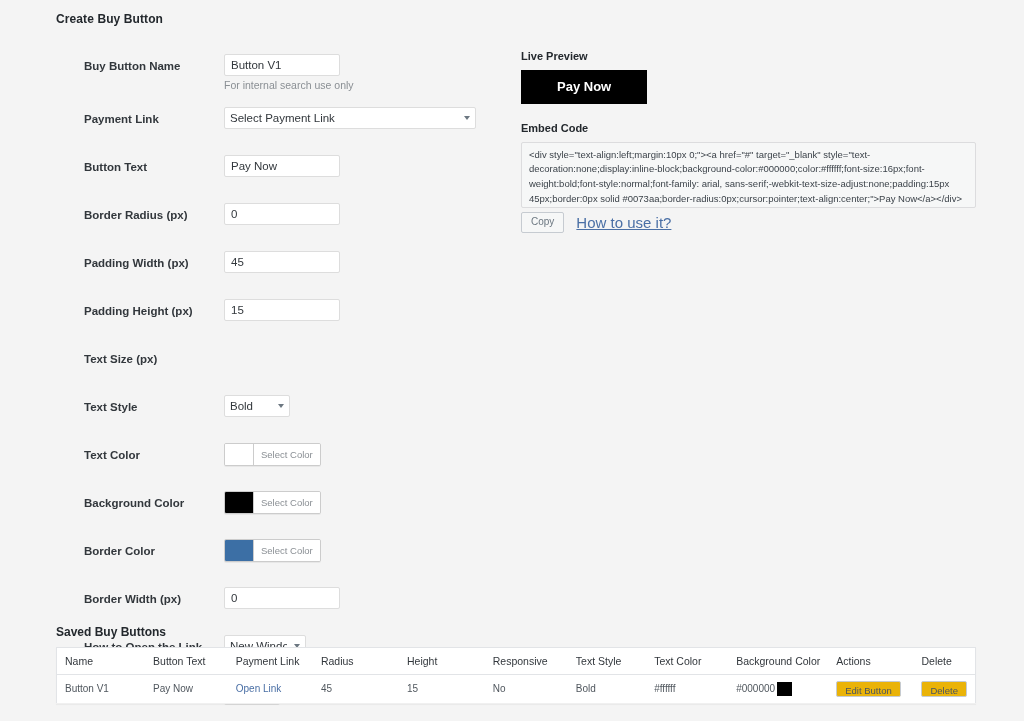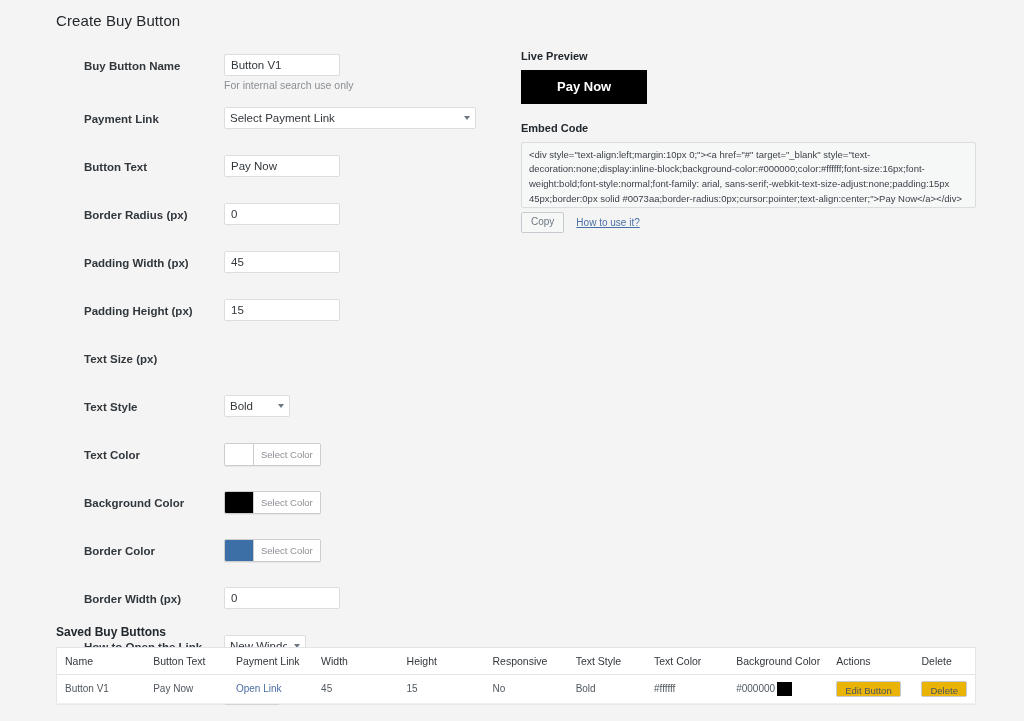--- a/index.html
+++ b/index.html
@@ -18,22 +18,22 @@
     position: relative;
     width: 1024px;
     height: 721px;
     box-sizing: border-box;
     padding: 0;
   }
   .page-title {
     position: absolute;
     left: 56px;
     top: 12px;
-    font-size: 15px;
-    font-weight: 400;
+    font-size: 12px;
+    font-weight: 700;
     color: #23282d;
     letter-spacing: 0.1px;
   }
 
   
   .form-col {
     position: absolute;
     left: 56px;
     top: 54px;
     width: 430px;
@@ -193,21 +193,21 @@
     border: 1px solid #c6cbd1;
     color: #6c7781;
     font-size: 10px;
     padding: 4px 9px 5px;
     border-radius: 2px;
     cursor: pointer;
     font-family: "Liberation Sans", sans-serif;
     line-height: 1;
   }
   .link {
-    font-size: 10px;
+    font-size: 15px;
     color: #4a6fa5;
     text-decoration: underline;
     cursor: pointer;
     text-align: center;
   }
 
   
   .table-wrap {
     position: absolute;
     left: 56px;
@@ -445,21 +445,21 @@
           <col class="c-tcolor">
         <col class="c-bgcolor">
           <col class="c-actions">
           <col class="c-delete">
       </colgroup>
       <thead>
         <tr>
           <th>Name</th>
           <th>Button Text</th>
           <th>Payment Link</th>
-          <th>Width</th>
+          <th>Radius</th>
           <th>Height</th>
           <th>Responsive</th>
           <th>Text Style</th>
           <th>Text Color</th>
           <th>Background Color</th>
           <th>Actions</th>
           <th>Delete</th>
         </tr>
       </thead>
       <tbody>

